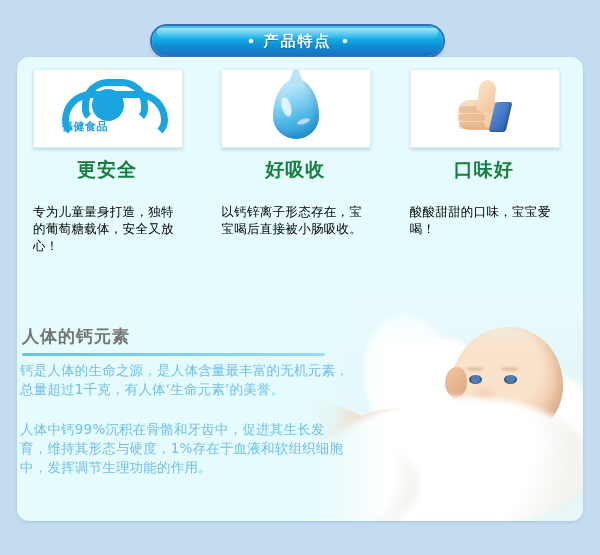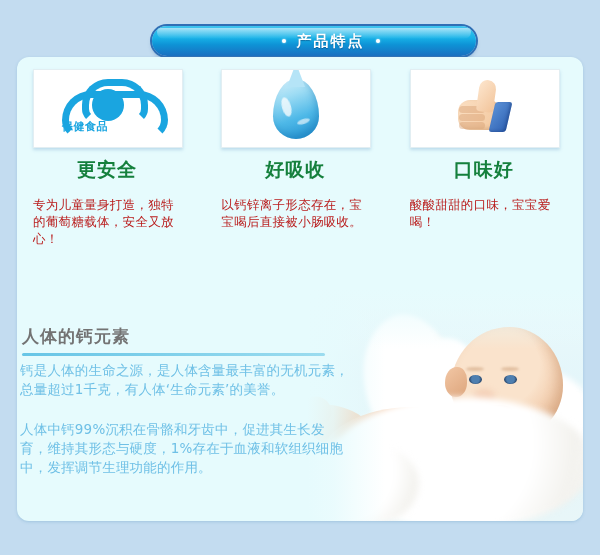--- a/index.html
+++ b/index.html
@@ -8,21 +8,21 @@
     background:#c3dcf0;
     font-family:"DejaVu Sans","Liberation Sans",sans-serif;
   }
   
   #banner-wrap{position:absolute;left:0;top:22px;width:600px;height:40px;}
   #banner-pill{
     position:absolute;left:152px;top:4px;width:291px;height:30px;
     border-radius:15px;
     background:linear-gradient(180deg,#3fc4ef 0%,#18b3e8 38%,#0e93d6 62%,#1a6fc0 100%);
     box-shadow:0 0 0 2px #2f6fb5, 0 3px 4px rgba(30,80,140,.35);
-    display:flex;align-items:center;justify-content:center;padding-left:33px;
+    display:flex;align-items:center;justify-content:center;
   }
   #banner-pill:before{
     content:"";position:absolute;left:5px;right:5px;top:2px;height:11px;
     border-radius:8px 8px 14px 14px;
     background:linear-gradient(180deg,rgba(255,255,255,.55),rgba(255,255,255,0));
     pointer-events:none;
   }
   #banner-reflection{
     position:absolute;left:160px;top:34px;width:275px;height:12px;
     border-radius:0 0 12px 12px;
@@ -55,22 +55,22 @@
     border:1px solid #e2eef2;
     box-shadow:0 2px 3px rgba(140,185,215,.45);
     display:flex;align-items:center;justify-content:center;
     position:relative;overflow:hidden;
   }
   .card-title{
     margin-top:9px;width:148px;text-align:center;
     color:#15803d;font-size:19px;font-weight:bold;letter-spacing:1px;
   }
   .card-body{
-    margin-top:13px;width:152px;
-    color:#b91c1c;font-size:12.5px;line-height:17px;letter-spacing:.3px;
+    margin-top:20px;width:152px;
+    color:#000000;font-size:12.5px;line-height:17px;letter-spacing:.3px;
   }
   
   .hf-logo{position:relative;width:92px;height:60px;}
   .hf-arc-outer{
     position:absolute;left:0;top:12px;width:92px;height:34px;
     border:7px solid #1aa5e0;border-bottom-color:transparent;
     border-radius:46px 46px 30px 30px;
     transform:rotate(0deg);
   }
   .hf-arc-inner{

